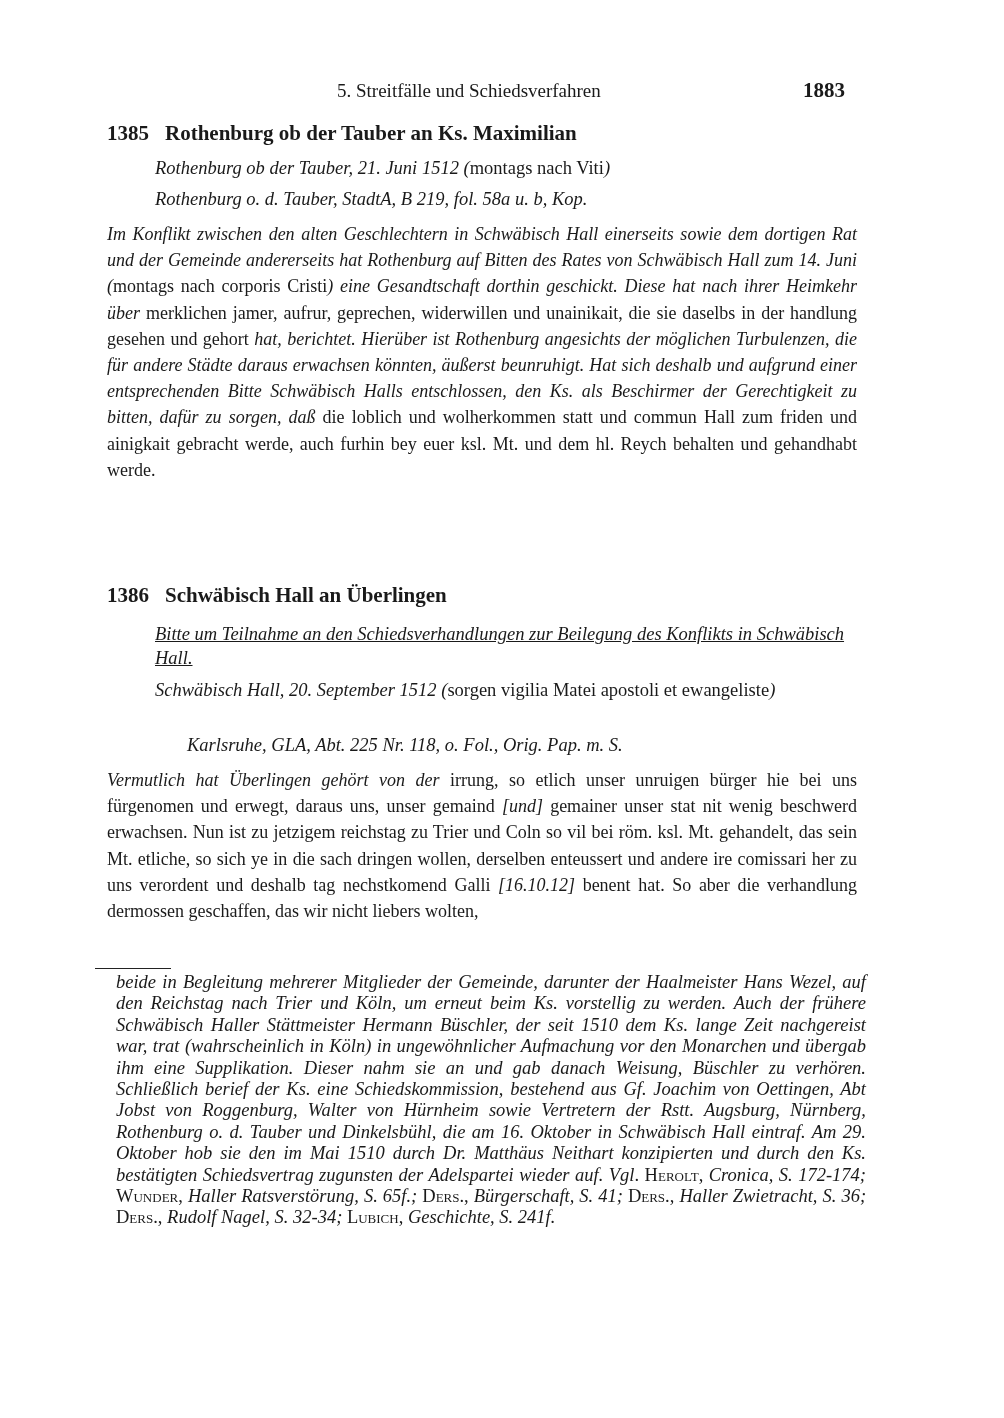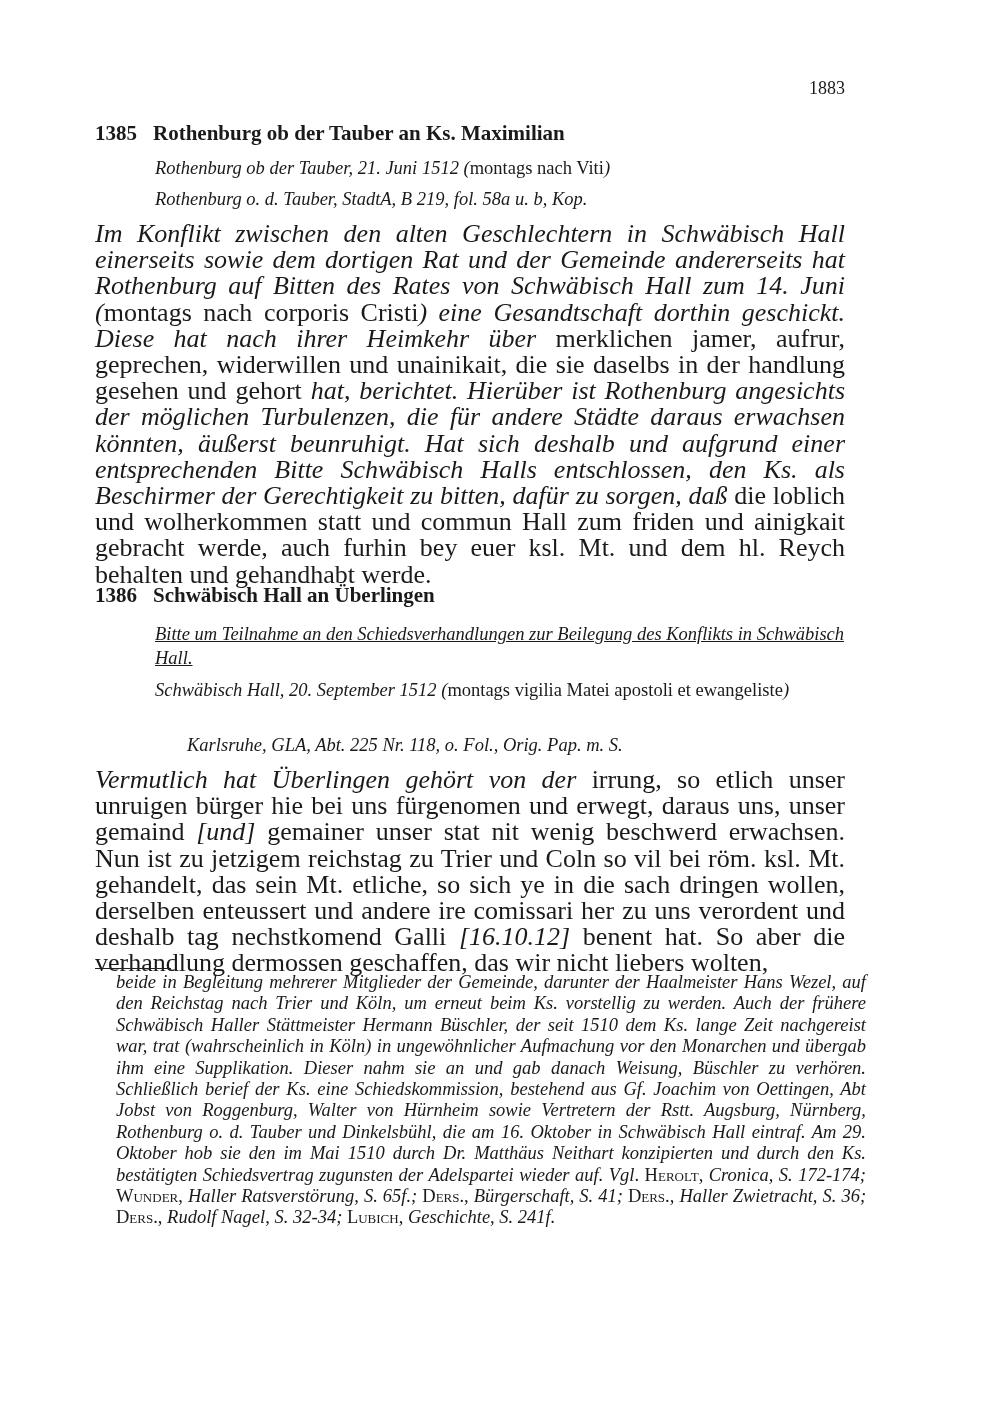--- a/index.html
+++ b/index.html
@@ -1,59 +1,60 @@
 <!DOCTYPE html>
 <html><head>
 <meta charset="utf-8">
 <style>
   html, body { margin: 0; padding: 0; background: #ffffff; }
   body { width: 1004px; height: 1418px; position: relative; overflow: hidden;
          font-family: "Liberation Serif", "DejaVu Serif", serif; color: #1a1a1a; }
   .page { position: absolute; left: 95px; top: 0; width: 750px; }
   .running-head { position: absolute; top: 80px; left: 0; width: 750px; height: 24px; font-size: 19px; }
   .running-title { position: absolute; left: 242px; top: 0; }
-  .page-number { position: absolute; right: 0; top: -2px; font-size: 18px; }
+  .page-number { position: absolute; right: 0; top: -2px; font-size: 21px; font-weight: bold; }
   .entry-head { position: absolute; left: 0; font-size: 21px; font-weight: bold; white-space: nowrap; }
-  .entry-head .num { display: inline-block; width: 58px; }
+  .entry-head .num { display: inline-block; width: 58px; margin-left: 12px; }
   .meta { position: absolute; left: 60px; width: 690px; font-style: italic; font-size: 18.5px; line-height: 24px; }
   .meta .up { font-style: normal; }
-  .body-text { position: absolute; left: 0; width: 750px; font-size: 26px; line-height: 26.2px; text-align: justify; }
+  .body-text { position: absolute; left: 12px; width: 750px; font-size: 18px; line-height: 26.2px; text-align: justify; }
   .it { font-style: italic; }
   .footnote-rule { position: absolute; left: 0; top: 968px; width: 76px; border-top: 1px solid #222; }
   .footnote { position: absolute; left: 0; top: 972px; width: 750px; font-size: 18.5px; line-height: 21.4px;
               font-style: italic; text-align: justify; margin-left: 21px; }
   .sc { font-style: normal; font-variant: small-caps; }
   .up2 { font-style: normal; }
 </style>
 </head>
 <body>
 
 <div class="page">
 
   <div class="running-head">
+    <span class="running-title">5. Streitfälle und Schiedsverfahren</span>
     <span class="page-number">1883</span>
   </div>
 
   <div class="entry-head" style="top:121px;">
     <span class="num">1385</span><span>Rothenburg ob der Tauber an Ks. Maximilian</span>
   </div>
   <div class="meta" style="top:156px;">
     <span>Rothenburg ob der Tauber, 21. Juni 1512 (</span><span class="up">montags nach Viti</span><span>)</span>
   </div>
   <div class="meta" style="top:187px;font-style:italic;">Rothenburg o. d. Tauber, StadtA, B 219, fol. 58a u. b, Kop.</div>
   <div class="body-text" style="top:221px;">
     <span class="it">Im Konflikt zwischen den alten Geschlechtern in Schwäbisch Hall einerseits sowie dem dortigen Rat und der Gemeinde andererseits hat Rothenburg auf Bitten des Rates von Schwäbisch Hall zum 14. Juni (</span><span>montags nach corporis Cristi</span><span class="it">) eine Gesandtschaft dorthin geschickt. Diese hat nach ihrer Heimkehr über </span><span>merklichen jamer, aufrur, geprechen, widerwillen und unainikait, die sie daselbs in der handlung gesehen und gehort </span><span class="it">hat, berichtet. Hierüber ist Rothenburg angesichts der möglichen Turbulenzen, die für andere Städte daraus erwachsen könnten, äußerst beunruhigt. Hat sich deshalb und aufgrund einer entsprechenden Bitte Schwäbisch Halls entschlossen, den Ks. als Beschirmer der Gerechtigkeit zu bitten, dafür zu sorgen, daß </span><span>die loblich und wolherkommen statt und commun Hall zum friden und ainigkait gebracht werde, auch furhin bey euer ksl. Mt. und dem hl. Reych behalten und gehandhabt werde.</span>
   </div>
 
   <div class="entry-head" style="top:583px;">
     <span class="num">1386</span><span>Schwäbisch Hall an Überlingen</span>
   </div>
   <div class="meta" style="top:622px;text-decoration:underline;">Bitte um Teilnahme an den Schiedsverhandlungen zur Beilegung des Konflikts in Schwäbisch Hall.</div>
   <div class="meta" style="top:678px;">
-    <span>Schwäbisch Hall, 20. September 1512 (</span><span class="up">montags vigilia Matei apostoli et ewangeliste</span><span>)</span>
+    <span>Schwäbisch Hall, 20. September 1512 (</span><span class="up">sorgen vigilia Matei apostoli et ewangeliste</span><span>)</span>
   </div>
   <div class="meta" style="top:733px;margin-left:32px;">Karlsruhe, GLA, Abt. 225 Nr. 118, o. Fol., Orig. Pap. m. S.</div>
   <div class="body-text" style="top:767px;">
     <span class="it">Vermutlich hat Überlingen gehört von der </span><span>irrung, so etlich unser unruigen bürger hie bei uns fürgenomen und erwegt, daraus uns, unser gemaind </span><span class="it">[und]</span><span> gemainer unser stat nit wenig beschwerd erwachsen. Nun ist zu jetzigem reichstag zu Trier und Coln so vil bei röm. ksl. Mt. gehandelt, das sein Mt. etliche, so sich ye in die sach dringen wollen, derselben enteussert und andere ire comissari her zu uns verordent und deshalb tag nechstkomend Galli </span><span class="it">[16.10.12]</span><span> benent hat. So aber die verhandlung dermossen geschaffen, das wir nicht liebers wolten,</span>
   </div>
 
   <div class="footnote-rule"></div>
   <div class="footnote">
     <span>beide in Begleitung mehrerer Mitglieder der Gemeinde, darunter der Haalmeister Hans Wezel, auf den Reichstag nach Trier und Köln, um erneut beim Ks. vorstellig zu werden. Auch der frühere Schwäbisch Haller Stättmeister Hermann Büschler, der seit 1510 dem Ks. lange Zeit nachgereist war, trat (wahrscheinlich in Köln) in ungewöhnlicher Aufmachung vor den Monarchen und übergab ihm eine Supplikation. Dieser nahm sie an und gab danach Weisung, Büschler zu verhören. Schließlich berief der Ks. eine Schiedskommission, bestehend aus Gf. Joachim von Oettingen, Abt Jobst von Roggenburg, Walter von Hürnheim sowie Vertretern der Rstt. Augsburg, Nürnberg, Rothenburg o. d. Tauber und Dinkelsbühl, die am 16. Oktober in Schwäbisch Hall eintraf. Am 29. Oktober hob sie den im Mai 1510 durch Dr. Matthäus Neithart konzipierten und durch den Ks. bestätigten Schiedsvertrag zugunsten der Adelspartei wieder auf. Vgl</span><span class="up2">. </span><span class="sc">Herolt</span><span class="up2">, </span><span>Cronica, S. 172-174;</span><span class="up2"> </span><span class="sc">Wunder</span><span class="up2">, </span><span>Haller Ratsverstörung, S. 65f.;</span><span class="up2"> </span><span class="sc">Ders.</span><span class="up2">, </span><span>Bürgerschaft, S. 41;</span><span class="up2"> </span><span class="sc">Ders.</span><span class="up2">, </span><span>Haller Zwietracht, S. 36;</span><span class="up2"> </span><span class="sc">Ders.</span><span class="up2">, </span><span>Rudolf Nagel, S. 32-34;</span><span class="up2"> </span><span class="sc">Lubich</span><span class="up2">, </span><span>Geschichte, S. 241f.</span>
   </div>

